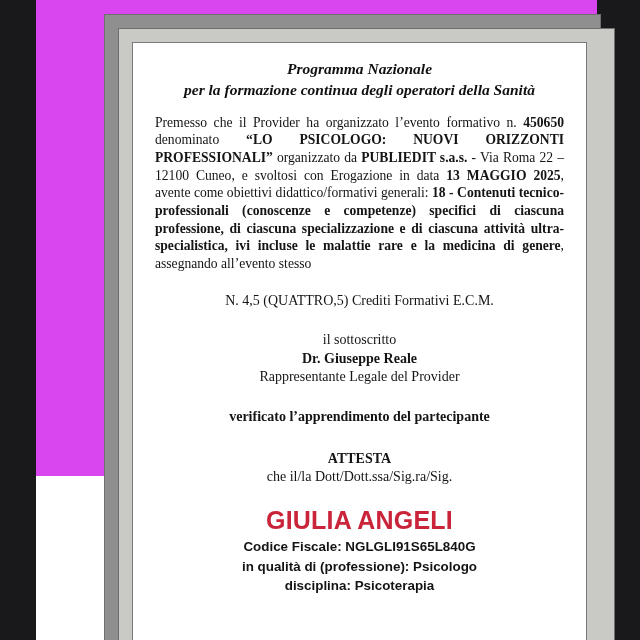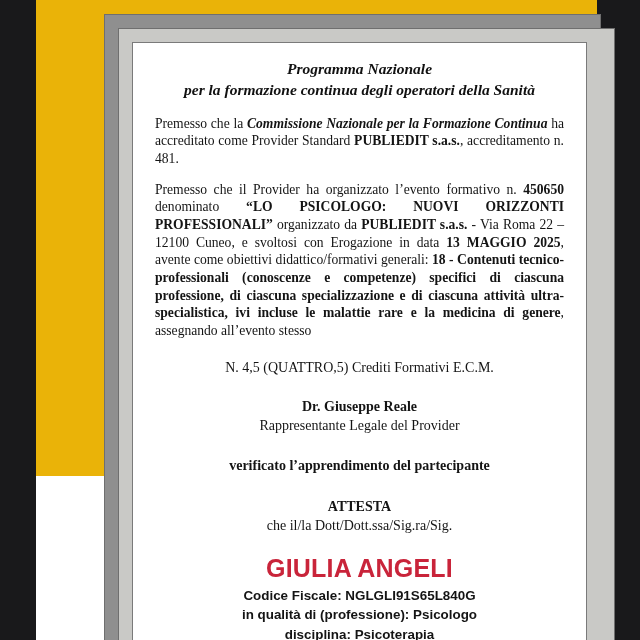--- a/index.html
+++ b/index.html
@@ -5,21 +5,21 @@
   * { box-sizing: border-box; }
   html, body {
     margin: 0; padding: 0;
     width: 640px; height: 640px;
     overflow: hidden;
     background: #ffffff;
   }
   #screen {
     position: relative;
     width: 640px; height: 476px;
-    background: #eab308;
+    background: #d946ef;
     font-family: "Liberation Serif", "DejaVu Serif", serif;
   }
   
   .bar-left {
     position: absolute; left: 0; top: 0;
     width: 36px; height: 640px;
     background: #19191b;
   }
   .bar-right {
     position: absolute; right: 0; top: 0;
@@ -122,27 +122,27 @@
   <div class="sheet sheet-mid"></div>
 
   <div class="sheet sheet-front">
     <div class="page-inner">
 
       <div class="title">
         <span>Programma Nazionale</span>
         <span class="l2">per la formazione continua degli operatori della Sanità</span>
       </div>
 
-      <p class="para p1"><span>Premesso che la </span><span class="bi">Commissione Nazionale per la Formazione Continua</span><span> ha accreditato come Provider Standard </span><span class="b">PUBLIEDIT s.a.s.</span><span>, accreditamento n. 481.</span></p>
 
       <p class="para p2"><span>Premesso che il Provider ha organizzato l’evento formativo n. </span><span class="b">450650</span><span> denominato </span><span class="b">“LO PSICOLOGO: NUOVI ORIZZONTI PROFESSIONALI”</span><span> organizzato da </span><span class="b">PUBLIEDIT s.a.s.</span><span> - Via Roma 22 – 12100 Cuneo, e svoltosi con Erogazione in data </span><span class="b">13 MAGGIO 2025</span><span>, avente come obiettivi didattico/formativi generali: </span><span class="b">18 - Contenuti tecnico-professionali (conoscenze e competenze) specifici di ciascuna professione, di ciascuna specializzazione e di ciascuna attività ultra-specialistica, ivi incluse le malattie rare e la medicina di genere</span><span>, assegnando all’evento stesso</span></p>
 
       <div class="center credits">N. 4,5 (QUATTRO,5) Crediti Formativi E.C.M.</div>
 
       <div class="center block-sig">
+        <div>il sottoscritto</div>
         <div class="b">Dr. Giuseppe Reale</div>
         <div>Rappresentante Legale del Provider</div>
       </div>
 
       <div class="center block-verify">verificato l’apprendimento del partecipante</div>
 
       <div class="center block-attesta">
         <div class="b">ATTESTA</div>
         <div>che il/la Dott/Dott.ssa/Sig.ra/Sig.</div>
       </div>

